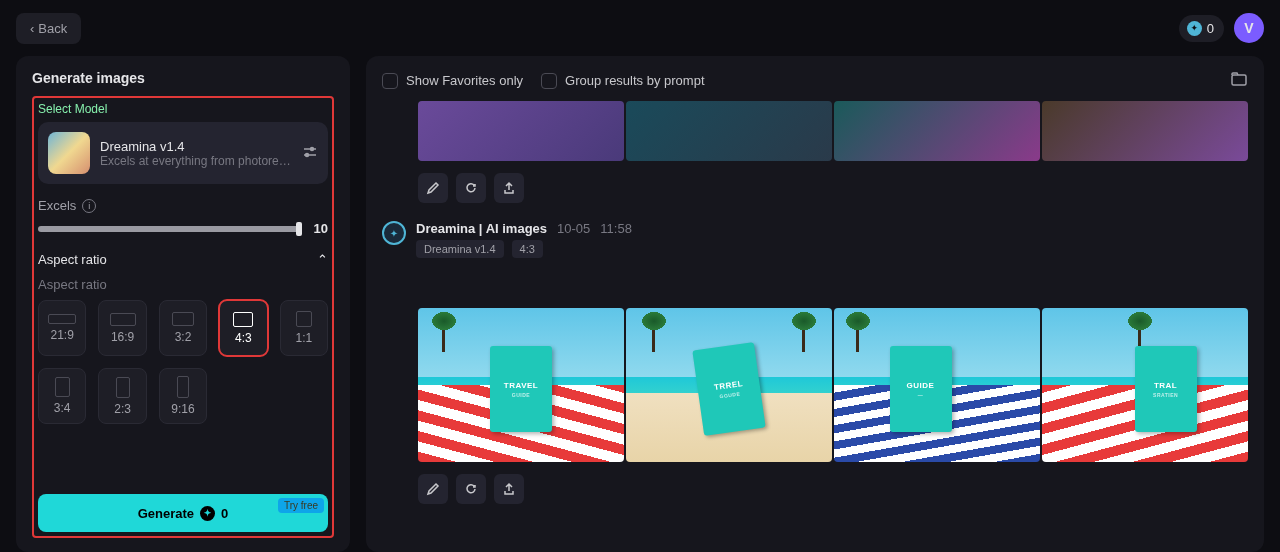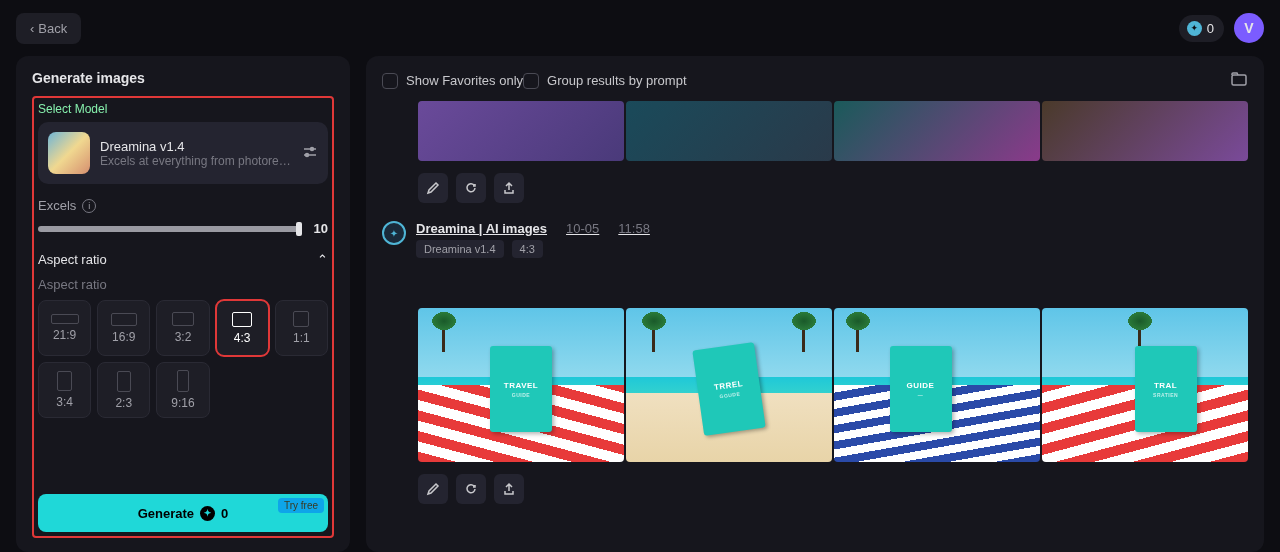--- a/index.html
+++ b/index.html
@@ -22,57 +22,57 @@
 .model-desc { font-size: 12px; color: #787882; white-space: nowrap; overflow: hidden; text-overflow: ellipsis; }
 .model-settings { color: #a0a0a8; cursor: pointer; }
 .quality-row { display: flex; align-items: center; gap: 6px; margin-bottom: 8px; color: #a0a0a8; font-size: 13px; }
 .info-ico { width: 14px; height: 14px; border: 1.2px solid #787882; border-radius: 50%; display: inline-flex; align-items: center; justify-content: center; font-size: 9px; }
 .slider-row { display: flex; align-items: center; gap: 12px; margin-bottom: 16px; }
 .slider-track { flex: 1; height: 6px; background: #9a9aa2; border-radius: 3px; position: relative; }
 .slider-thumb { position: absolute; right: 0; top: -4px; width: 6px; height: 14px; background: #e5e5e8; border-radius: 2px; }
 .slider-val { font-size: 13px; font-weight: 700; }
 .ar-header { display: flex; justify-content: space-between; align-items: center; font-size: 13px; font-weight: 500; margin-bottom: 10px; cursor: pointer; }
 .ar-sub { color: #787882; font-size: 13px; margin-bottom: 8px; }
-.ar-grid { display: grid; grid-template-columns: repeat(5, 1fr); gap: 6px; }
+.ar-grid { display: grid; grid-template-columns: repeat(5, 1fr); gap: 12px; }
 .ar-btn { background: #1e1e26; border: 1px solid #2a2a34; border-radius: 8px; height: 56px; display: flex; flex-direction: column; align-items: center; justify-content: center; gap: 4px; cursor: pointer; color: #a0a0a8; font-size: 12px; }
 .ar-btn.selected { outline: 2px solid #e03838; outline-offset: -1px; }
 .ar-btn.selected .ar-ratio { color: #fff; }
 .ar-btn.selected .ar-shape { border-color: #fff; }
 .ar-shape { border: 1.5px solid #4a4a54; border-radius: 2px; }
 .shp-219 { width: 28px; height: 10px; }
 .shp-169 { width: 26px; height: 13px; }
 .shp-32 { width: 22px; height: 14px; }
 .shp-43 { width: 20px; height: 15px; }
 .shp-11 { width: 16px; height: 16px; }
 .shp-34 { width: 15px; height: 20px; }
 .shp-23 { width: 14px; height: 21px; }
 .shp-916 { width: 12px; height: 22px; }
 .ar-ratio { font-size: 12px; font-weight: 500; }
 .spacer { flex: 1; }
 .gen-btn { position: relative; background: #1fd8d8; color: #000; border: none; border-radius: 8px; height: 38px; display: flex; align-items: center; justify-content: center; gap: 6px; font-size: 13px; font-weight: 600; cursor: pointer; }
 .gen-badge { position: absolute; right: 4px; top: 4px; background: #0ea5e9; color: #3a3a20; font-size: 10px; padding: 2px 6px; border-radius: 4px; font-weight: 500; }
 .credit-icon { width: 15px; height: 15px; border-radius: 50%; background: #000; display: inline-flex; align-items: center; justify-content: center; color: #1fd8d8; font-size: 9px; }
 .right-pane { flex: 1; background: #16161d; border-radius: 12px; padding: 14px 16px; display: flex; flex-direction: column; min-width: 0; }
 .filter-bar { display: flex; align-items: center; justify-content: space-between; margin-bottom: 10px; }
-.filter-left { display: flex; align-items: flex-start; }
+.filter-left { display: flex; gap: 18px; align-items: flex-start; }
 .check-item { display: flex; align-items: center; gap: 8px; cursor: pointer; font-size: 13px; color: #c8c8cc; }
 .checkbox { width: 16px; height: 16px; border: 1.5px solid #4a4a54; border-radius: 4px; }
 .folder-ico { cursor: pointer; color: #a0a0a8; }
 .results-area { flex: 1; overflow: hidden; }
 .thumb-row { display: flex; gap: 2px; margin-bottom: 12px; margin-left: 36px; }
 .thumb-row img, .thumb-row .img-ph { width: 206px; height: 60px; border-radius: 4px; object-fit: cover; }
 .img-ph { background: #3a2a5a; }
 .img-ph2 { background: #1a3a4a; }
 .act-row { display: flex; gap: 8px; margin-bottom: 18px; margin-left: 36px; }
 .act-btn { width: 30px; height: 30px; background: #242430; border: none; border-radius: 6px; color: #c8c8cc; cursor: pointer; display: flex; align-items: center; justify-content: center; }
 .gen-block { display: flex; gap: 10px; }
 .gen-ico { width: 24px; height: 24px; border-radius: 50%; background: #1a2a3a; border: 2px solid #4fb5d6; display: flex; align-items: center; justify-content: center; flex-shrink: 0; }
 .gen-ico-star { color: #4fb5d6; font-size: 10px; }
 .gen-meta { flex: 1; min-width: 0; }
-.gen-header { display: flex; align-items: center; gap: 19px; font-size: 13px; margin-bottom: 4px; text-decoration: underline; }
+.gen-header { display: flex; align-items: center; gap: 10px; font-size: 13px; margin-bottom: 4px; }
 .gen-title { font-weight: 600; }
 .gen-time { color: #787882; }
 .gen-prompt { font-size: 13px; color: #c8c8cc; margin-bottom: 8px; }
 .gen-tags { display: flex; gap: 8px; margin-bottom: 10px; }
 .gen-tag { background: #242430; color: #a0a0a8; font-size: 11px; padding: 3px 8px; border-radius: 4px; }
 .img-row { display: flex; gap: 2px; margin-bottom: 12px; margin-left: 36px; }
 .img-cell { width: 206px; height: 154px; border-radius: 4px; position: relative; overflow: hidden; margin-top: 40px; }
 .sky { position: absolute; top: 0; left: 0; right: 0; height: 60%; background: linear-gradient(#5fc5e8, #a0e0f0); }
 .sand { position: absolute; bottom: 0; left: 0; right: 0; height: 45%; background: linear-gradient(#f0e0c0, #e8d4a8); }
 .sea { position: absolute; top: 45%; left: 0; right: 0; height: 18%; background: linear-gradient(#1fc8d8, #40d8c8); }

